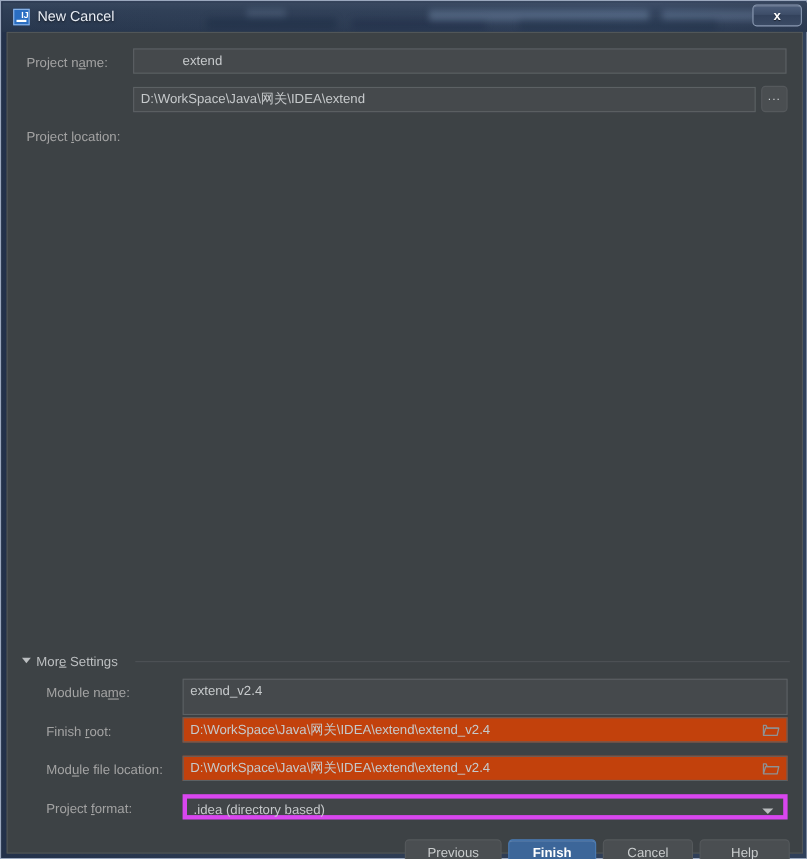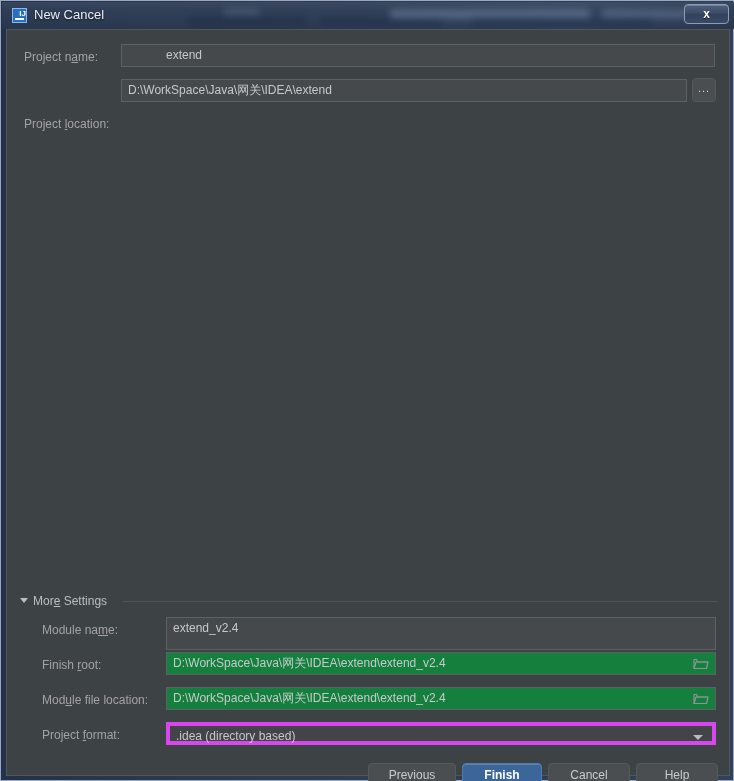--- a/index.html
+++ b/index.html
@@ -140,21 +140,21 @@
     box-sizing: border-box;
     background: #45494c;
     border: 1px solid #5c6164;
     font-size: 12px;
     color: #c6c9cb;
     padding: 0 6px;
     line-height: 21px;
     white-space: nowrap;
     overflow: hidden;
   }
-  .field.ro { background: #15803d; }
+  .field.ro { background: #c2410c; }
 
   .btn-dots {
     position: absolute;
     box-sizing: border-box;
     border: 1px solid #55595c;
     border-radius: 4px;
     background: #4a4e51;
     cursor: default;
   }
   .btn-dots .dots {

